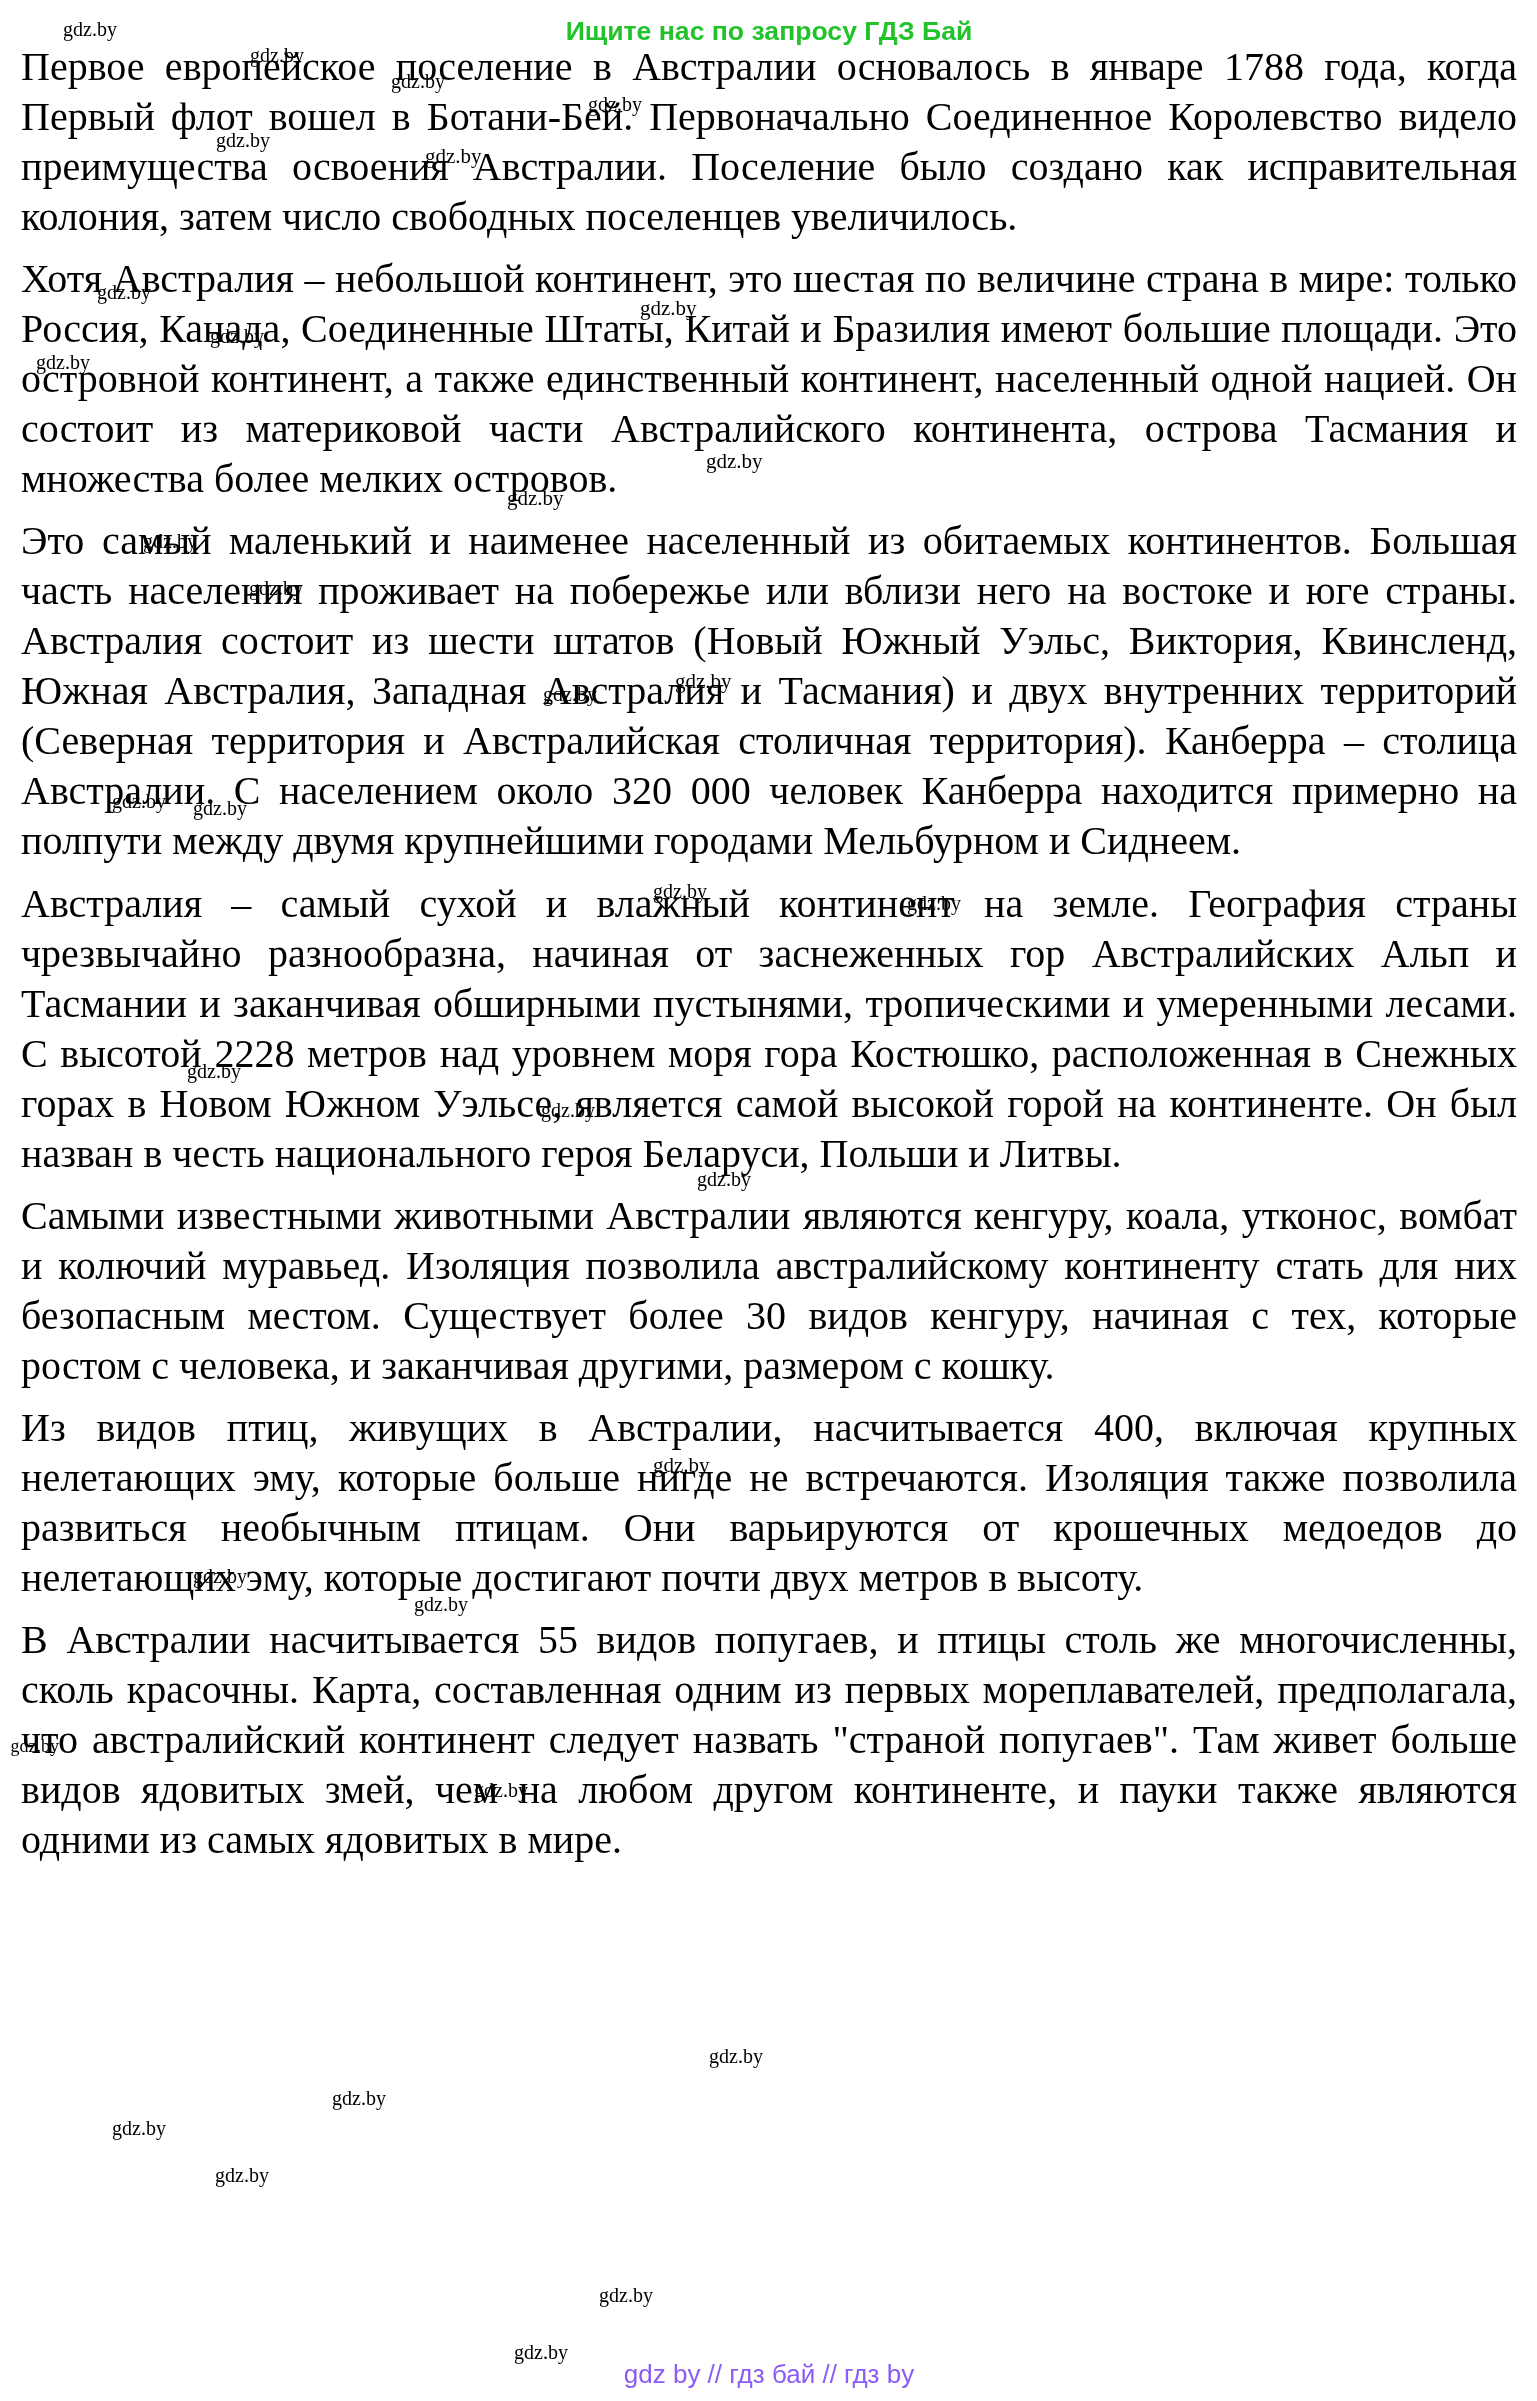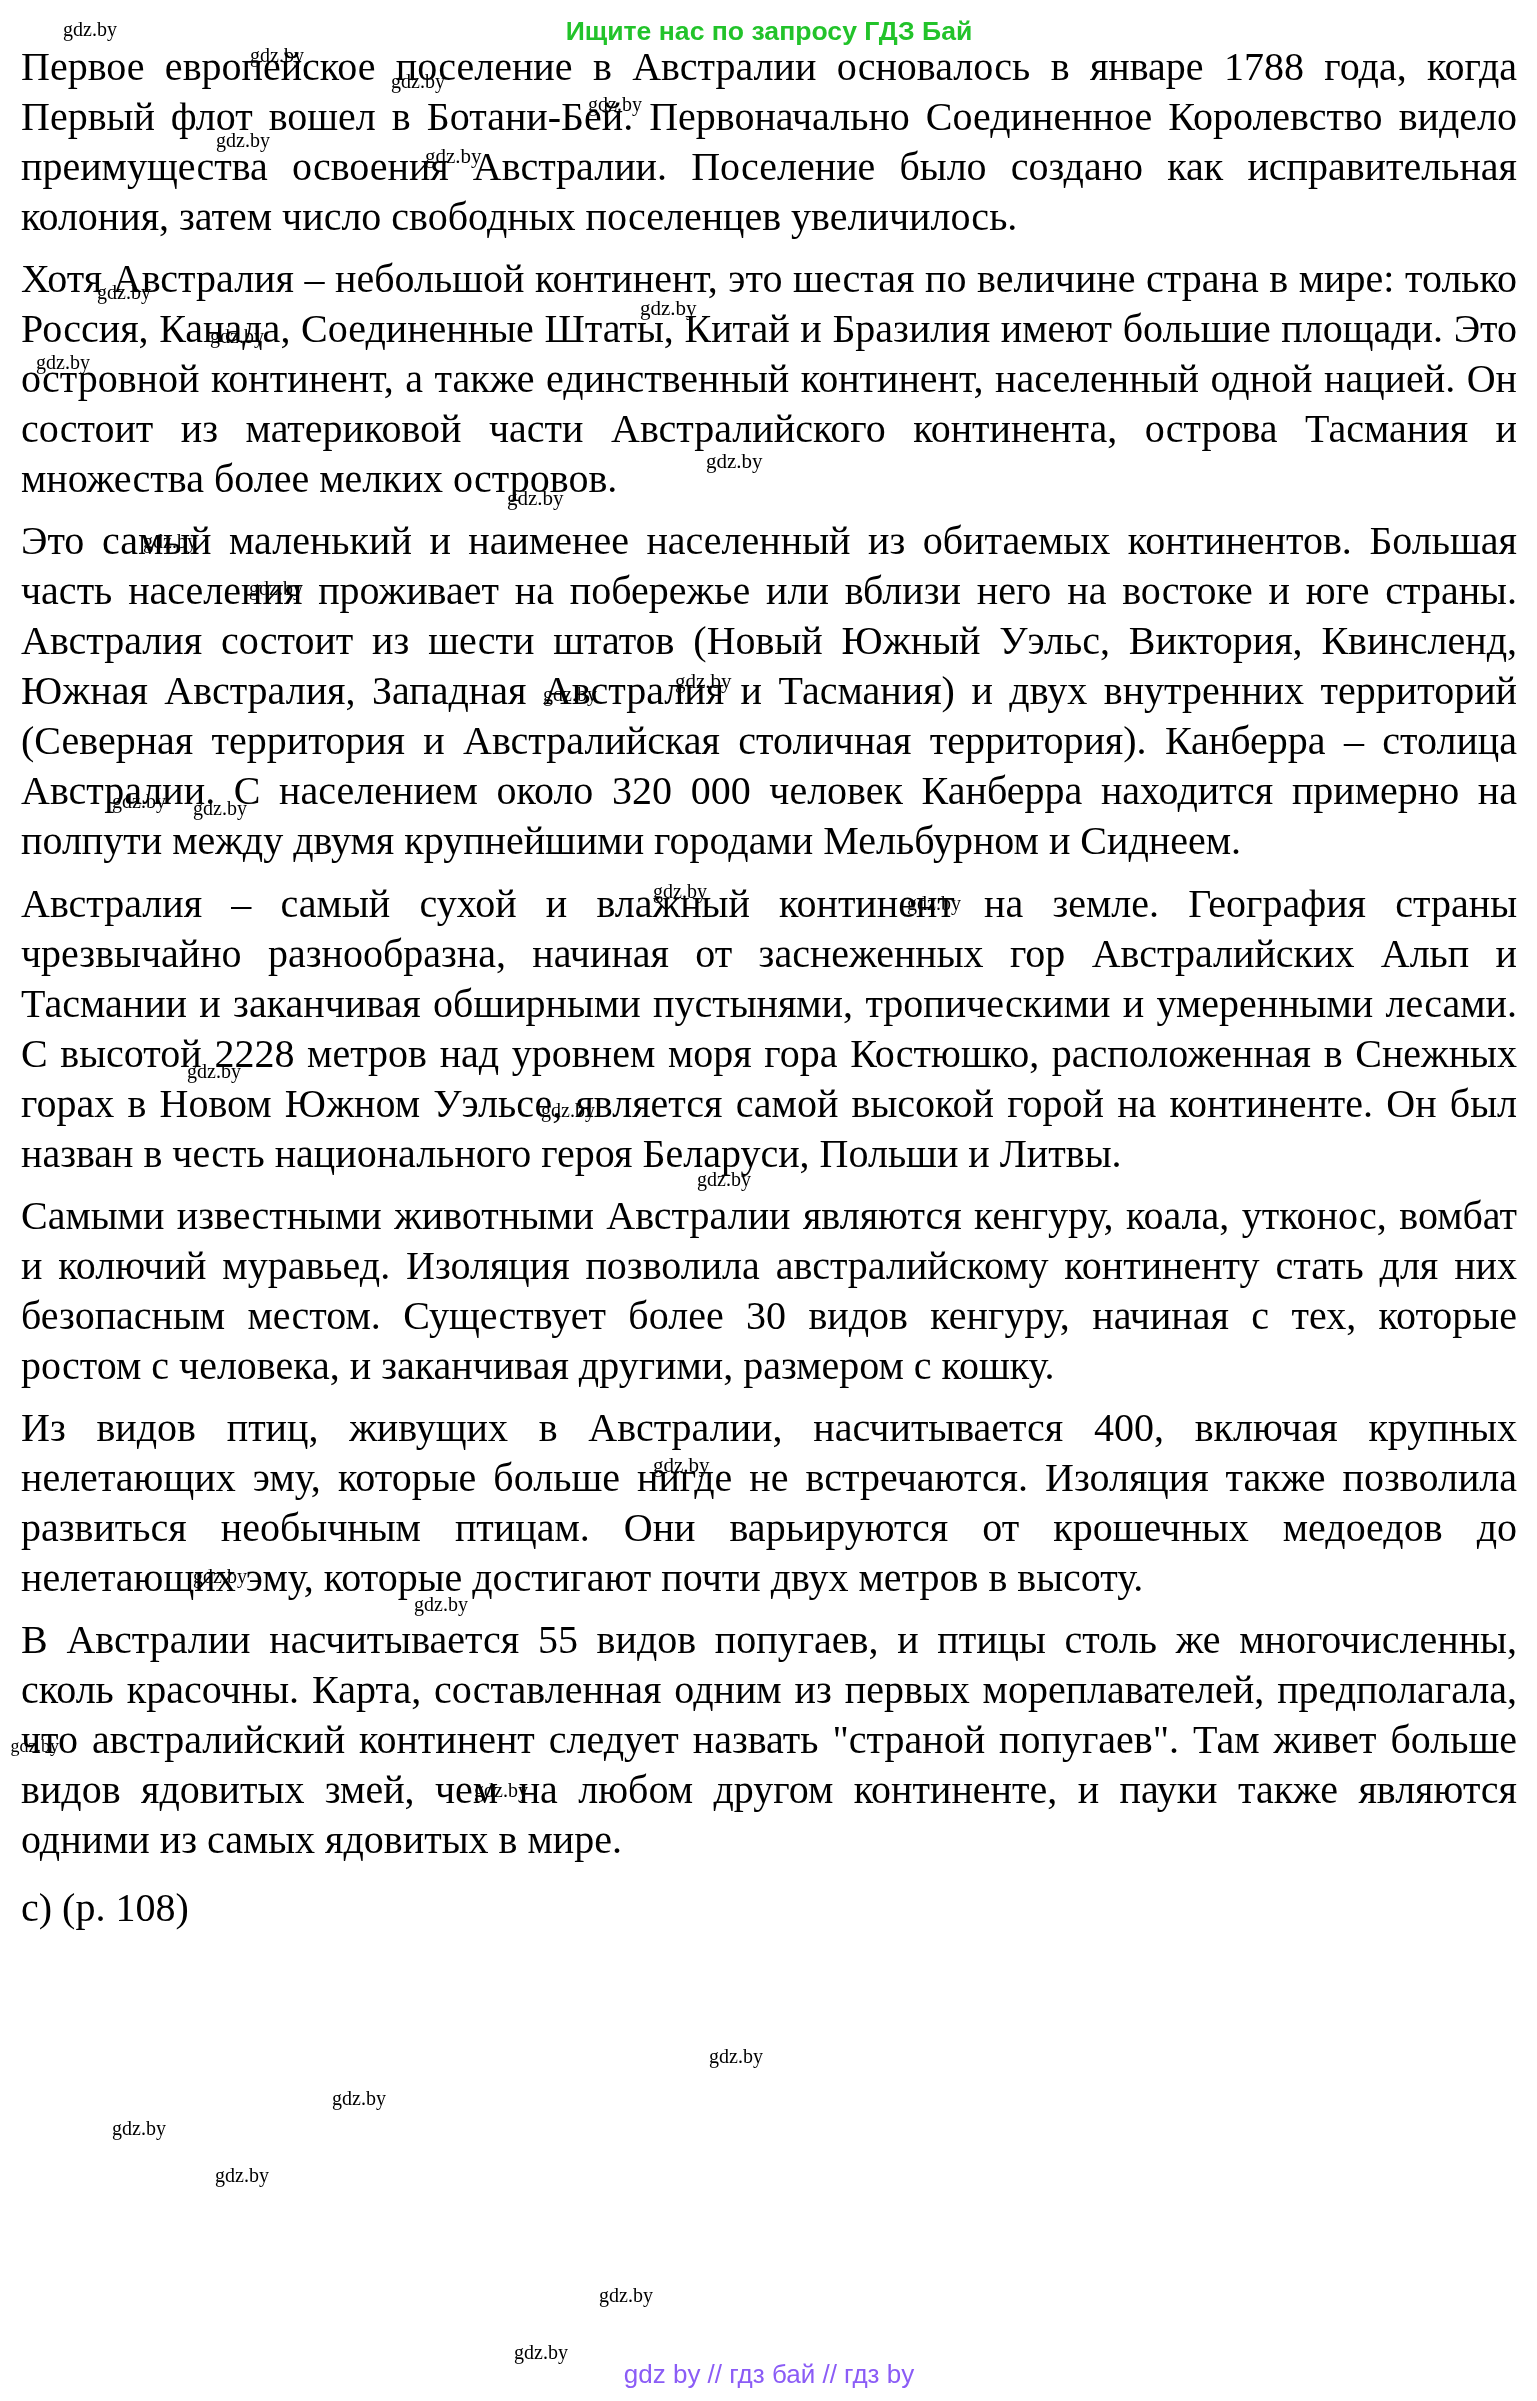--- a/index.html
+++ b/index.html
@@ -109,21 +109,20 @@
 
     <p class="para">Самыми известными животными Австралии являются кенгуру, коала, утконос, вомбат и колючий муравьед. Изоляция позволила австралийскому континенту стать для них безопасным местом. Существует более 30 видов кенгуру, начиная с тех, которые ростом с человека, и заканчивая другими, размером с кошку.</p>
     <div class="gap-sm"></div>
 
     <p class="para">Из видов птиц, живущих в Австралии, насчитывается 400, включая крупных нелетающих эму, которые больше нигде не встречаются. Изоляция также позволила развиться необычным птицам. Они варьируются от крошечных медоедов до нелетающих эму, которые достигают почти двух метров в высоту.</p>
     <div class="gap-sm"></div>
 
     <p class="para">В Австралии насчитывается 55 видов попугаев, и птицы столь же многочисленны, сколь красочны. Карта, составленная одним из первых мореплавателей, предполагала, что австралийский континент следует назвать "страной попугаев". Там живет больше видов ядовитых змей, чем на любом другом континенте, и пауки также являются одними из самых ядовитых в мире.</p>
     <div class="gap-md"></div>
 
-    <p class="label-line">c) (p. 108)</p>
     <div class="gap-sm"></div>
 
 
   </div>
 
   <div id="watermark-layer">
       <span class="wm" style="left: 63px; top: 18px; font-size: 20px;">gdz.by</span>
       <span class="wm" style="left: 250px; top: 44px; font-size: 20px;">gdz.by</span>
       <span class="wm" style="left: 391px; top: 70px; font-size: 20px;">gdz.by</span>
       <span class="wm" style="left: 588px; top: 93px; font-size: 20px;">gdz.by</span>

